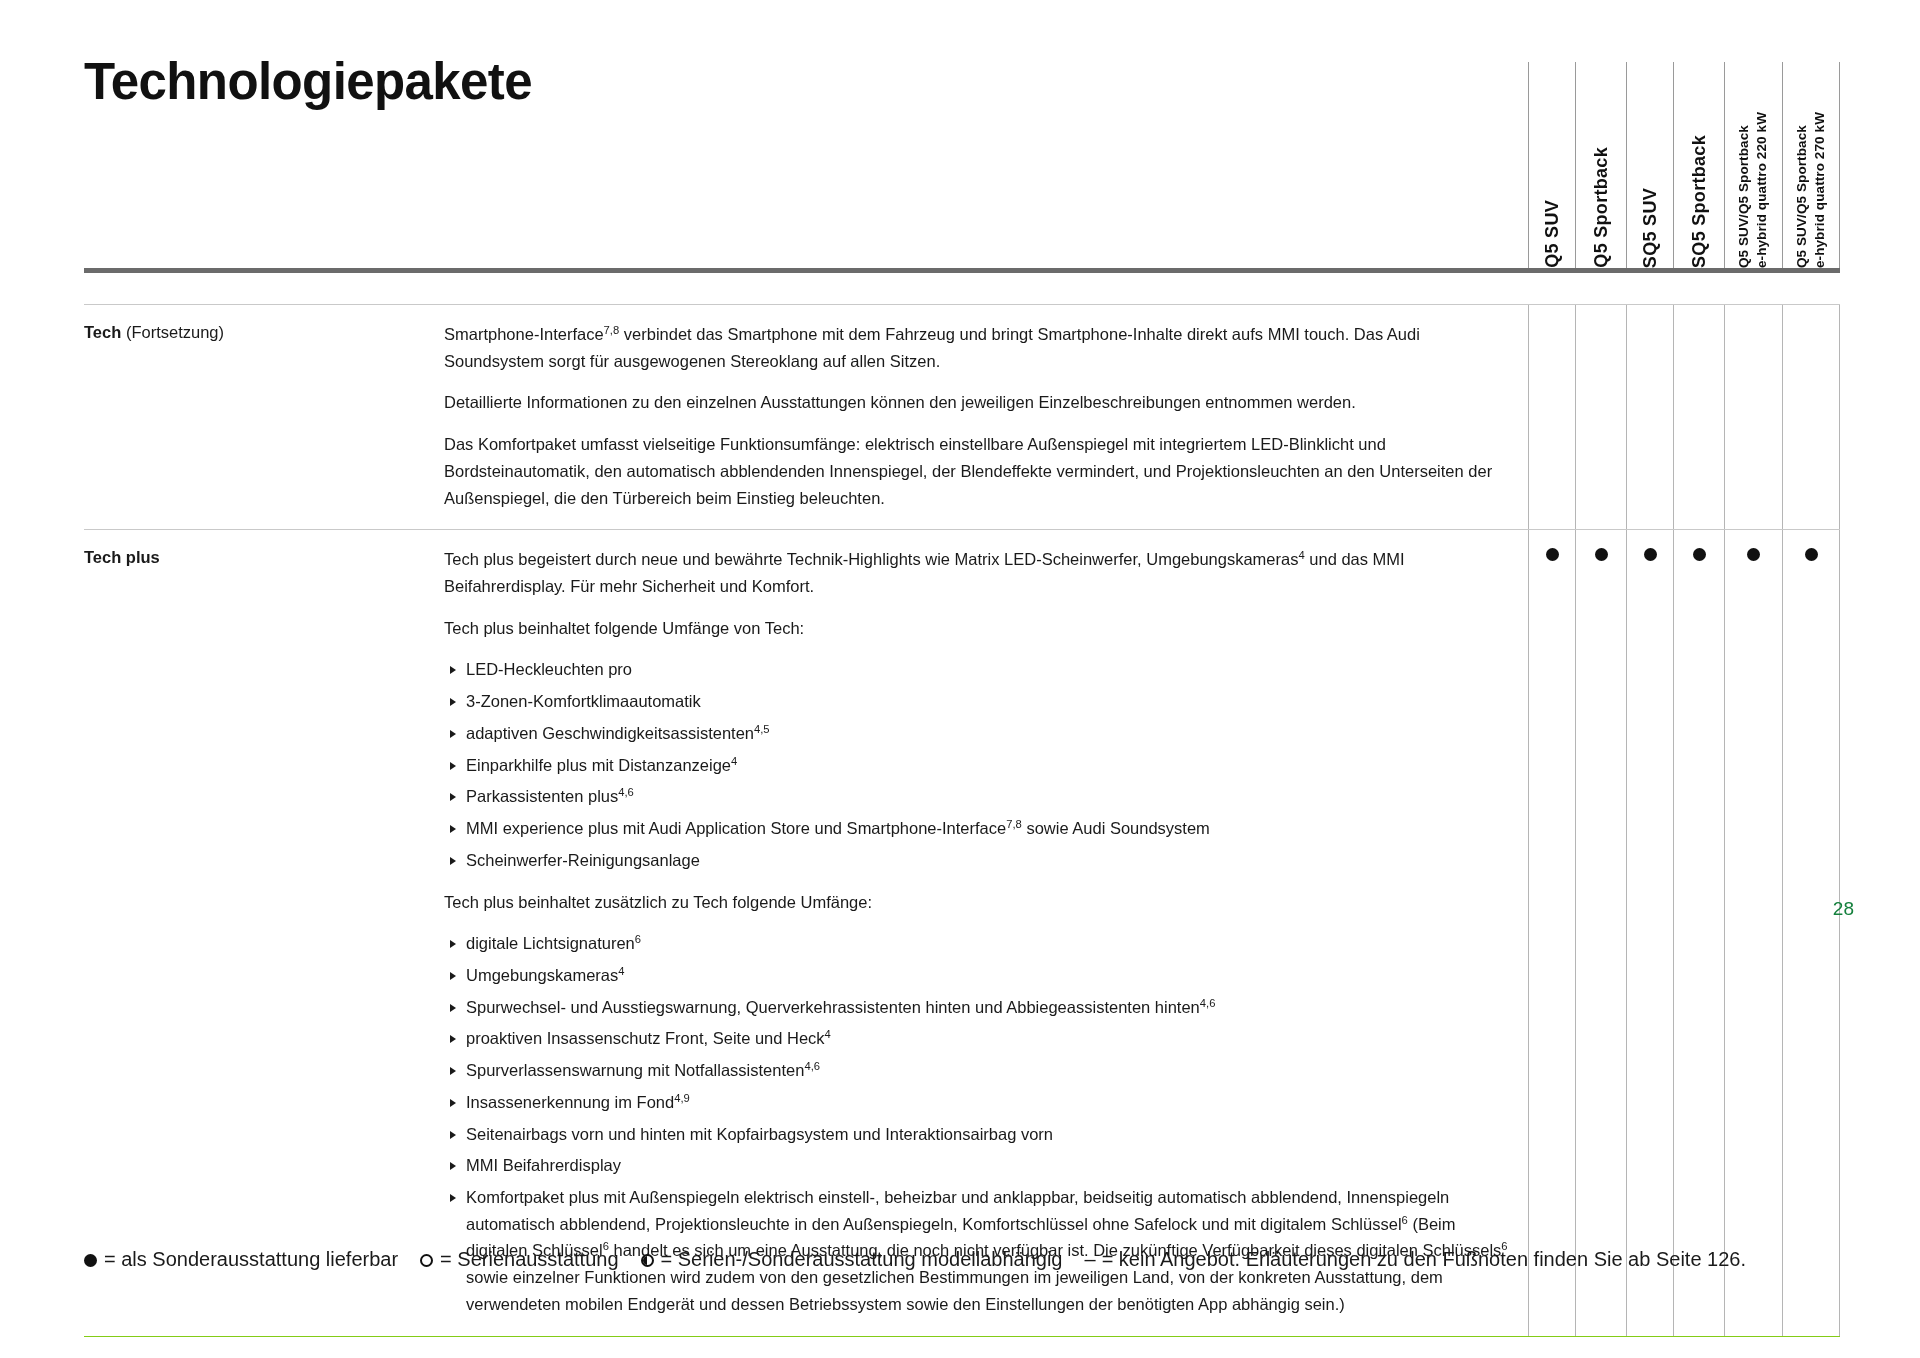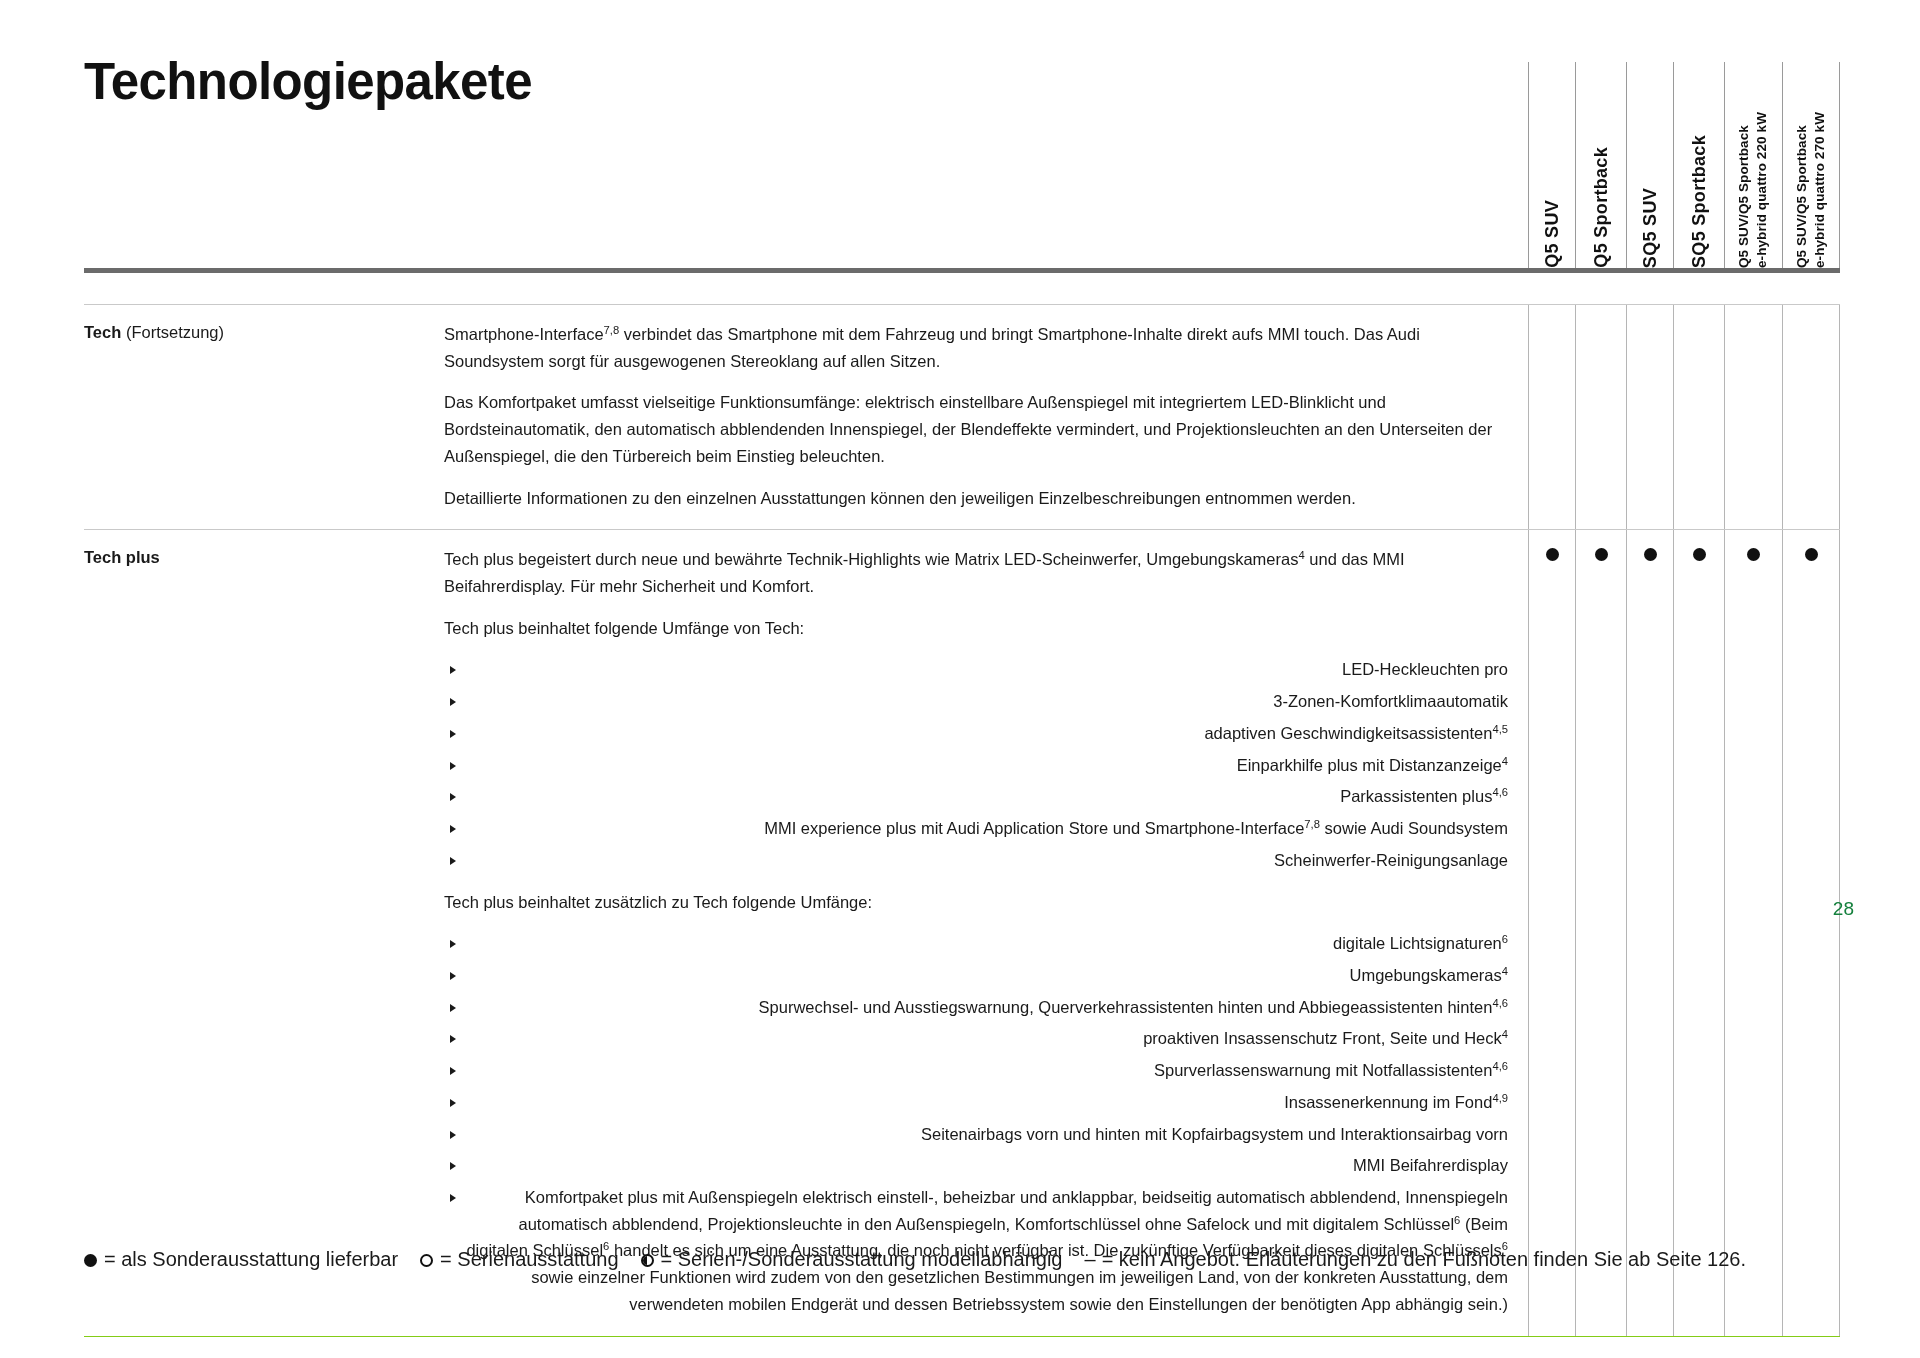--- a/index.html
+++ b/index.html
@@ -114,21 +114,21 @@
   .cell-body {
     flex: 1 1 auto;
     padding: 16px 20px 18px 0;
     font-size: 16.5px;
     line-height: 1.62;
     color: #1a1a1a;
   }
   .cell-body p { margin: 0 0 15px 0; }
   .cell-body p:last-child { margin-bottom: 0; }
 
-  .blist { list-style: none; margin: 0 0 15px 0; padding: 0; text-align: right; }
+  .blist { list-style: none; margin: 0 0 15px 0; padding: 0; }
   .blist:last-child { margin-bottom: 0; }
   .blist li {
     position: relative;
     padding-left: 22px;
     margin: 0 0 5px 0;
     line-height: 1.62;
   }
   .blist li:last-child { margin-bottom: 0; }
   .blist li::before {
     content: "";
@@ -255,22 +255,22 @@
   <div class="rule-thick"></div>
 
   <div class="table">
 
     <div class="trow">
       <div class="cell-label">
         <b>Tech</b><span> (Fortsetzung)</span>
       </div>
       <div class="cell-body">
         <p>Smartphone-Interface<sup>7,8</sup> verbindet das Smartphone mit dem Fahrzeug und bringt Smartphone-Inhalte direkt aufs MMI touch. Das Audi Soundsystem sorgt für ausgewogenen Stereoklang auf allen Sitzen.</p>
+        <p>Detaillierte Informationen zu den einzelnen Ausstattungen können den jeweiligen Einzelbeschreibungen entnommen werden.</p>
         <p>Das Komfortpaket umfasst vielseitige Funktionsumfänge: elektrisch einstellbare Außenspiegel mit integriertem LED-Blinklicht und Bordsteinautomatik, den automatisch abblendenden Innenspiegel, der Blendeffekte vermindert, und Projektionsleuchten an den Unterseiten der Außenspiegel, die den Türbereich beim Einstieg beleuchten.</p>
-        <p>Detaillierte Informationen zu den einzelnen Ausstattungen können den jeweiligen Einzelbeschreibungen entnommen werden.</p>
       </div>
       <div class="cols">
         <div class="mcol w1"></div>
         <div class="mcol w2"></div>
         <div class="mcol w1"></div>
         <div class="mcol w2"></div>
         <div class="mcol wide"></div>
         <div class="mcol wide"></div>
       </div>
     </div>

